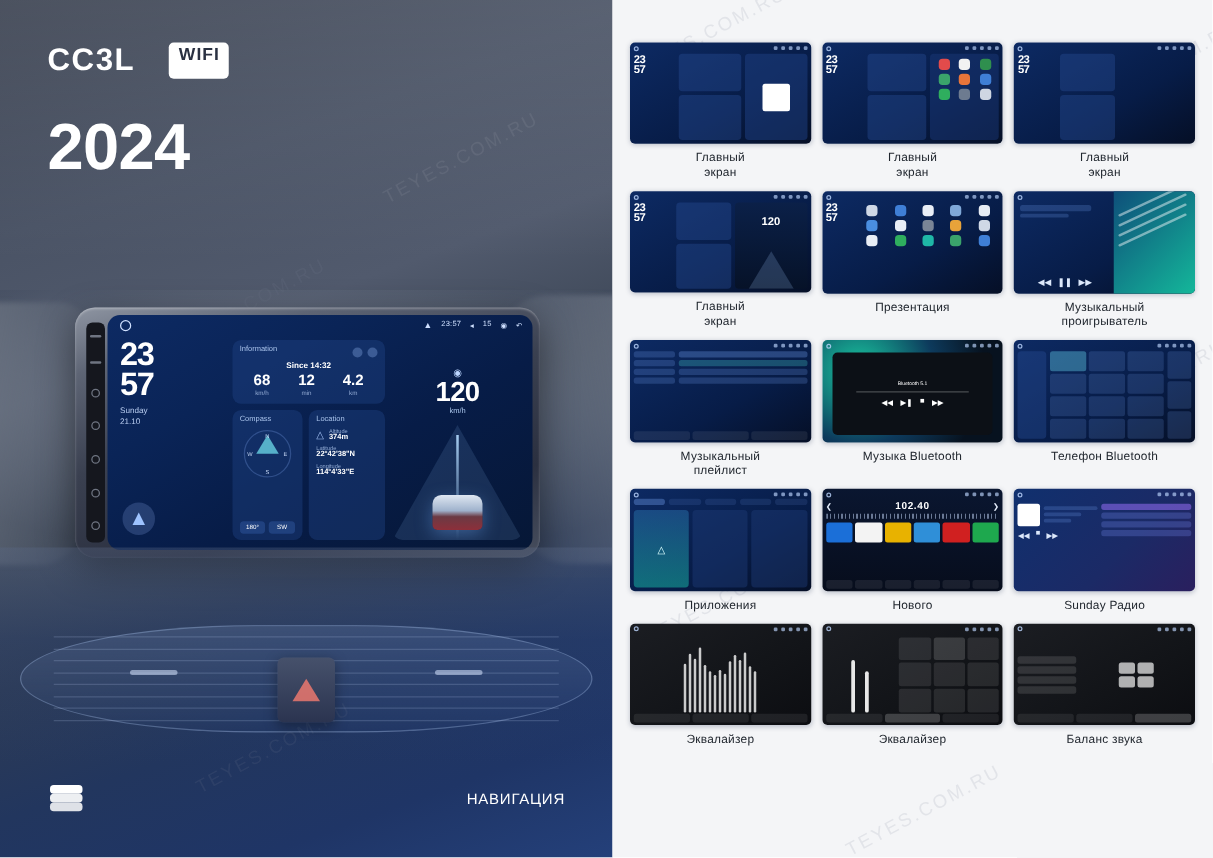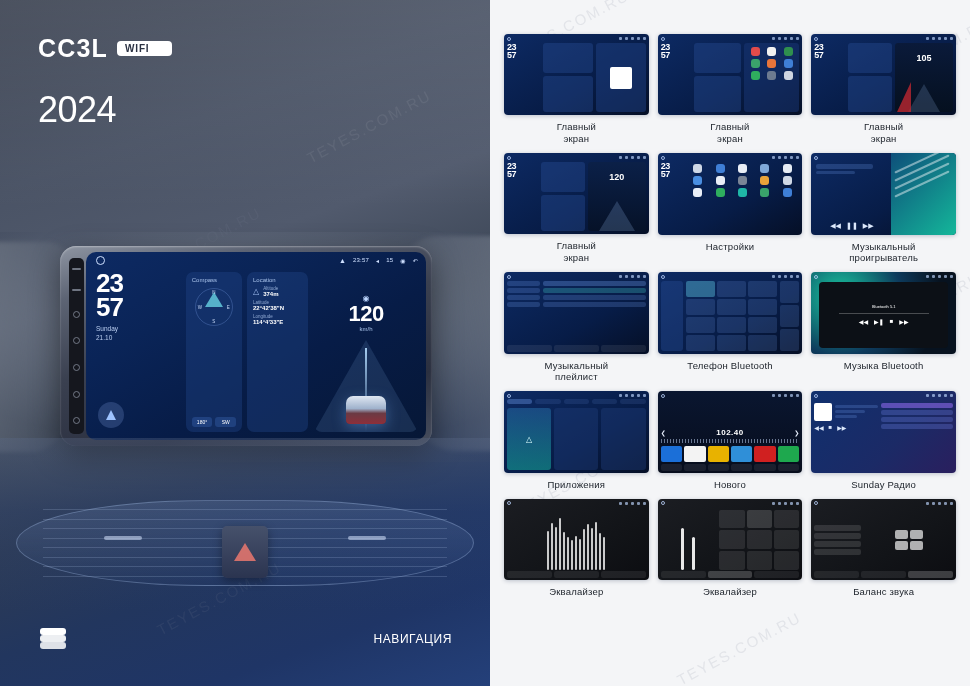--- a/index.html
+++ b/index.html
@@ -18,33 +18,33 @@
     background:
       linear-gradient(160deg,#3a4150 0%,#4a5365 22%,#515a6d 38%,#3d4757 52%,#2d3b55 64%,#22365e 76%,#1f3566 88%,#24407a 100%);
     flex:0 0 490px;
   }
   .hero-top-sheen{
     position:absolute; left:0; top:0; width:100%; height:300px;
     background:linear-gradient(180deg,rgba(255,255,255,.09),rgba(255,255,255,0) 70%);
     pointer-events:none;
   }
 
-  .logo-row{ position:absolute; left:38px; top:34px; display:flex; align-items:center; gap:9px; }
+  .logo-row{ position:absolute; left:38px; top:34px; display:flex; gap:27px; }
   .logo-cc3l{
     color:#fff; font-size:25px; font-weight:700; letter-spacing:1.2px;
     font-family:"Liberation Sans", sans-serif;
   }
   .logo-wifi{
-    background:#fff; color:#2a3142; font-size:10px; font-weight:700;
-    letter-spacing:.8px; padding:2px 23px 2px 8px; border-radius:4px; line-height:1.1;
+    background:#fff; color:#2a3142; font-size:14px; font-weight:700;
+    letter-spacing:.8px; padding:2px 7px 2px 8px; border-radius:4px; line-height:1.1;
   }
 
   .headline{ position:absolute; left:38px; top:92px; width:430px; }
   .headline .year{
-    color:#fff; font-size:36px; font-weight:400; line-height:1.02; letter-spacing:-.5px;
+    color:#fff; font-size:52px; font-weight:700; line-height:1.02; letter-spacing:-.5px;
   }
   .headline .l1, .headline .l2{
     color:#fff; font-size:36px; font-weight:700; line-height:1.16; letter-spacing:-.3px;
   }
 
   
   .car-stage{ position:absolute; left:0; top:232px; width:490px; height:454px; }
   .dash-blur{
     position:absolute; left:-20px; top:0; width:530px; height:230px;
     background:
@@ -314,20 +314,44 @@
             <div class="clock-big">23</div>
             <div class="clock-big">57</div>
             <div class="clock-sub">
               <div>Sunday</div>
               <div>21.10</div>
             </div>
             <div class="nav-fab"></div>
           </div>
 
           <div class="col-mid">
+            <div class="card">
+              <div class="info-head">
+                <div class="card-title">Information</div>
+                <div class="info-icons">
+                  <i></i>
+                  <i></i>
+                </div>
+              </div>
+              <div class="since">Since 14:32</div>
+              <div class="stats">
+                <div class="stat">
+                  <b>68</b>
+                  <s>km/h</s>
+                </div>
+                <div class="stat">
+                  <b>12</b>
+                  <s>min</s>
+                </div>
+                <div class="stat">
+                  <b>4.2</b>
+                  <s>km</s>
+                </div>
+              </div>
+            </div>
 
             <div class="row2">
               <div class="card compass-card">
                 <div class="card-title">Compass</div>
                 <div class="compass-dial">
                   <em class="cd-n">N</em>
                   <em class="cd-e">E</em>
                   <em class="cd-s">S</em>
                   <em class="cd-w">W</em>
                 </div>
@@ -489,25 +513,20 @@
           </div>
         <div class="t-body">
           <div style="width:22%">
               <div class="t-clock">23</div>
               <div class="t-clock">57</div>
             </div>
           <div class="t-col" style="width:32%">
               <div class="t-card"></div>
               <div class="t-card" style="flex:1.2"></div>
             </div>
-          <div style="flex:1;position:relative;border-radius:3px;overflow:hidden;background:linear-gradient(180deg,#0a1a3a,#05101f);">
-            <div style="position:absolute;left:50%;bottom:0;transform:translateX(-50%);width:0;height:0;border-left:16px solid transparent;border-right:16px solid transparent;border-bottom:28px solid rgba(160,200,255,.18);"></div>
-            <div style="position:absolute;left:2px;bottom:0;width:0;height:0;border-left:14px solid transparent;border-right:0 solid transparent;border-bottom:30px solid rgba(200,40,50,.75);"></div>
-            <div style="position:absolute;left:0;top:14%;width:100%;text-align:center;color:#fff;font-size:9px;font-weight:600;">105</div>
-          </div>
         </div>
       </div>
       <div class="cap">Главный<br>экран</div>
     </div>
 
     <div class="cell">
       <div class="thumb">
         <div class="t-sb">
             <div class="hd"></div>
             <div class="rt">
@@ -567,21 +586,21 @@
                 <i style="background:#cfd8e6"></i>
               <i style="background:#e9eef6"></i>
                 <i style="background:#2fae5e"></i>
                 <i style="background:#1fb7a7"></i>
                 <i style="background:#3aa36b"></i>
                 <i style="background:#3f7fd6"></i>
             </div>
           </div>
         </div>
       </div>
-      <div class="cap">Настройки</div>
+      <div class="cap">Презентация</div>
     </div>
 
     <div class="cell">
       <div class="thumb">
         <div class="t-sb">
             <div class="hd"></div>
             <div class="rt">
               <i></i>
               <i></i>
               <i></i>
@@ -641,58 +660,20 @@
         <div class="btm-bar">
             <span></span>
             <span></span>
             <span></span>
           </div>
       </div>
       <div class="cap">Музыкальный<br>плейлист</div>
     </div>
 
     <div class="cell">
-      <div class="thumb">
-        <div class="t-sb">
-            <div class="hd"></div>
-            <div class="rt">
-              <i></i>
-              <i></i>
-              <i></i>
-              <i></i>
-              <i></i>
-            </div>
-          </div>
-        <div class="t-body">
-          <div style="width:16%;background:rgba(40,78,150,.4);border-radius:3px;"></div>
-          <div class="dialpad">
-            <i style="background:rgba(90,190,220,.45)"></i>
-              <i></i>
-              <i></i>
-            <i></i>
-              <i></i>
-              <i></i>
-            <i></i>
-              <i></i>
-              <i></i>
-            <i></i>
-              <i></i>
-              <i></i>
-          </div>
-          <div style="width:14%;display:flex;flex-direction:column;gap:2px;">
-            <i style="flex:1;background:rgba(120,165,245,.18);border-radius:2px;display:block;"></i>
-            <i style="flex:1;background:rgba(120,165,245,.18);border-radius:2px;display:block;"></i>
-            <i style="flex:1;background:rgba(120,165,245,.18);border-radius:2px;display:block;"></i>
-          </div>
-        </div>
-      </div>
-      <div class="cap">Телефон Bluetooth</div>
-    </div>
-
-    <div class="cell">
       <div class="thumb" style="background:radial-gradient(70% 120% at 20% 30%,#19c9a0,#0d3a5c 60%,#07121f);">
         <div class="t-sb">
             <div class="hd"></div>
             <div class="rt">
               <i></i>
               <i></i>
               <i></i>
               <i></i>
               <i></i>
             </div>
@@ -716,20 +697,58 @@
         <div class="t-sb">
             <div class="hd"></div>
             <div class="rt">
               <i></i>
               <i></i>
               <i></i>
               <i></i>
               <i></i>
             </div>
           </div>
+        <div class="t-body">
+          <div style="width:16%;background:rgba(40,78,150,.4);border-radius:3px;"></div>
+          <div class="dialpad">
+            <i style="background:rgba(90,190,220,.45)"></i>
+              <i></i>
+              <i></i>
+            <i></i>
+              <i></i>
+              <i></i>
+            <i></i>
+              <i></i>
+              <i></i>
+            <i></i>
+              <i></i>
+              <i></i>
+          </div>
+          <div style="width:14%;display:flex;flex-direction:column;gap:2px;">
+            <i style="flex:1;background:rgba(120,165,245,.18);border-radius:2px;display:block;"></i>
+            <i style="flex:1;background:rgba(120,165,245,.18);border-radius:2px;display:block;"></i>
+            <i style="flex:1;background:rgba(120,165,245,.18);border-radius:2px;display:block;"></i>
+          </div>
+        </div>
+      </div>
+      <div class="cap">Телефон Bluetooth</div>
+    </div>
+
+    <div class="cell">
+      <div class="thumb">
+        <div class="t-sb">
+            <div class="hd"></div>
+            <div class="rt">
+              <i></i>
+              <i></i>
+              <i></i>
+              <i></i>
+              <i></i>
+            </div>
+          </div>
         <div style="position:absolute;left:3px;right:3px;top:8px;display:flex;gap:3px;">
           <span style="flex:1;height:5px;border-radius:3px;background:rgba(120,165,245,.35);display:block;"></span>
           <span style="flex:1;height:5px;border-radius:3px;background:rgba(120,165,245,.12);display:block;"></span>
           <span style="flex:1;height:5px;border-radius:3px;background:rgba(120,165,245,.12);display:block;"></span>
           <span style="flex:1;height:5px;border-radius:3px;background:rgba(120,165,245,.12);display:block;"></span>
           <span style="flex:1;height:5px;border-radius:3px;background:rgba(120,165,245,.12);display:block;"></span>
         </div>
         <div style="position:absolute;left:3px;right:3px;top:17px;bottom:3px;display:flex;gap:3px;">
           <div style="flex:1;border-radius:3px;background:linear-gradient(180deg,rgba(40,110,170,.5),rgba(25,190,170,.5));display:flex;align-items:center;justify-content:center;color:#dff;font-size:8px;">△</div>
           <div style="flex:1;border-radius:3px;background:rgba(30,60,120,.45);"></div>
@@ -745,21 +764,21 @@
             <div class="hd"></div>
             <div class="rt">
               <i></i>
               <i></i>
               <i></i>
               <i></i>
               <i></i>
             </div>
           </div>
         <div style="position:absolute;left:3px;right:3px;top:9px;">
-          <div style="display:flex;align-items:center;justify-content:space-between;color:#e6eefc;font-size:6px;margin-top:28px;">
+          <div style="display:flex;align-items:center;justify-content:space-between;color:#e6eefc;font-size:6px;">
             <span>❮</span>
             <span class="freq">102.40</span>
             <span>❯</span>
           </div>
           <div style="height:4px;margin:2px 0;background:repeating-linear-gradient(90deg,rgba(200,220,255,.5) 0 1px,transparent 1px 3px);"></div>
           <div class="presets">
             <i style="background:#1b6fd8"></i>
               <i style="background:#f3f3f3"></i>
               <i style="background:#e8b200"></i>
             <i style="background:#2f8fd8"></i>

